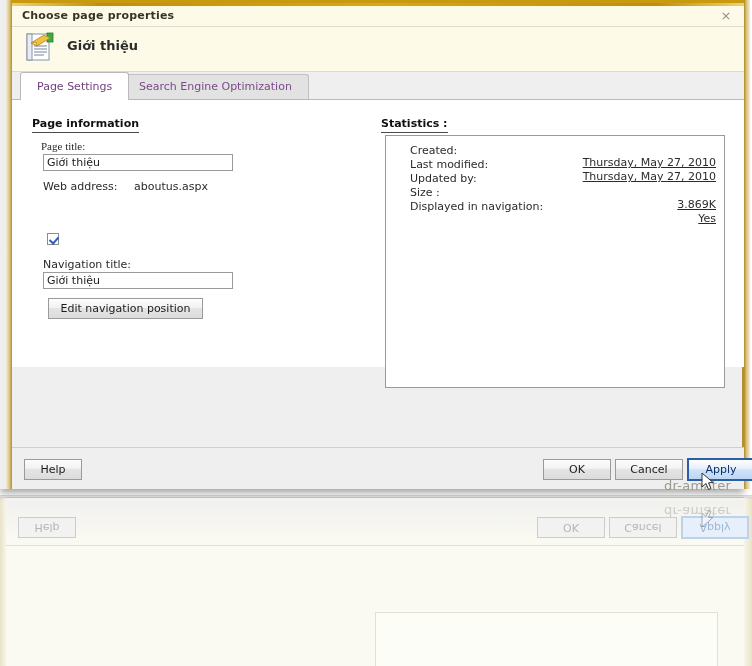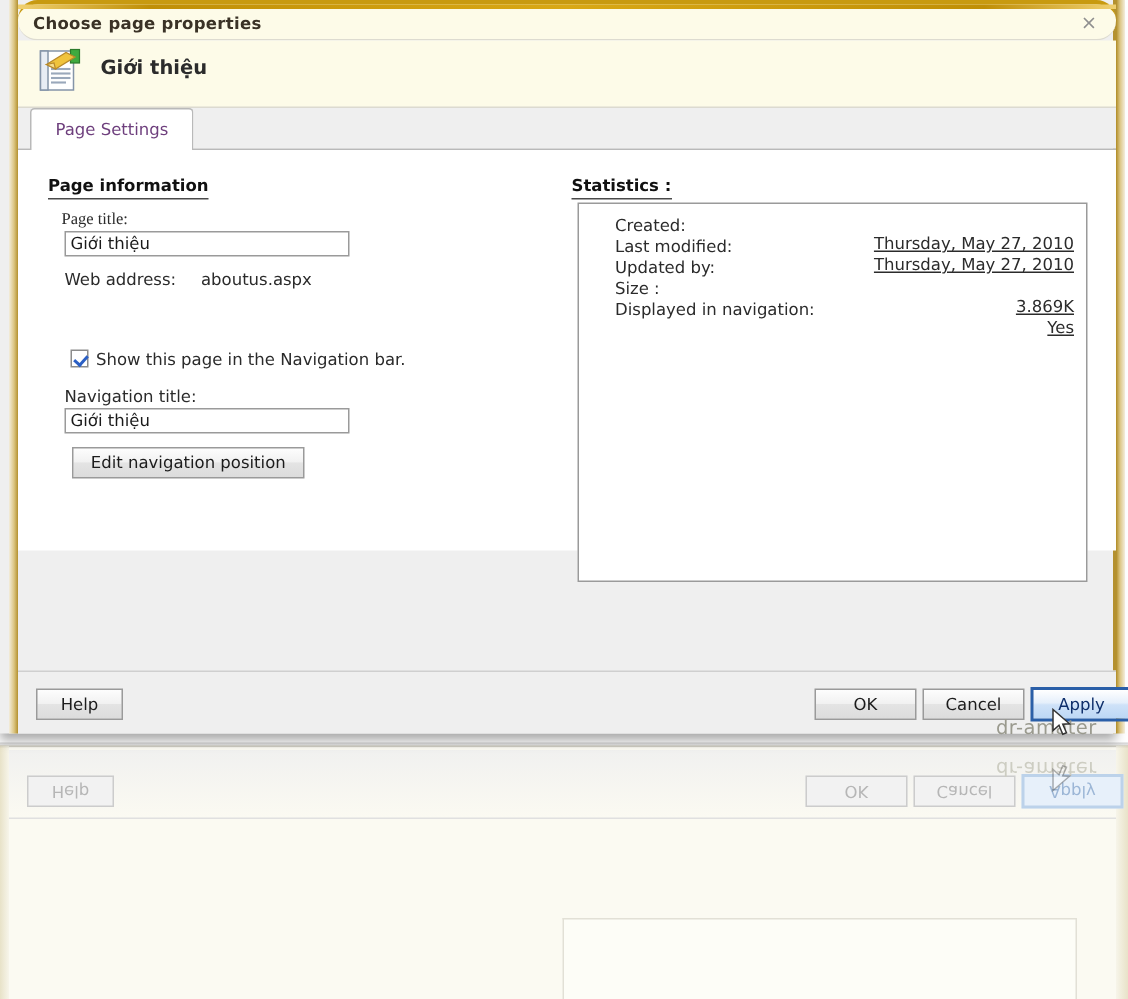--- a/index.html
+++ b/index.html
@@ -75,21 +75,20 @@
 
   
   .titlebar {
     position: absolute;
     left: 6px; top: 0;
     width: 732px;
     height: 27px;
     background: #fdfbe8;
     border-top: 3px solid #c89a10;
     border-bottom: 1px solid #dddbd0;
-    border-radius: 13px;
   }
   .titlebar-topglow {
     position: absolute;
     left: 0; top: 0; right: 0; height: 3px;
     background: linear-gradient(to right, #f0d070, #c08f06 12%, #d9a815 50%, #c08f06 88%, #f0d070);
   }
   .title-text {
     position: absolute;
     left: 10px; top: 6px;
     font-size: 11px;
@@ -391,32 +390,32 @@
         <line x1="10" y1="25" x2="20" y2="25" stroke="#9aa8bb" stroke-width="1.4"></line>
         <rect x="23" y="3" width="6" height="9" fill="#3faa3f" stroke="#2b7a2b" stroke-width="0.8"></rect>
         <path d="M7 13 L20 5 L26 8 L13 16 Z" fill="#f0c33c" stroke="#b8892a" stroke-width="0.9"></path>
         <path d="M7 13 L12 12 L13 16 Z" fill="#f7dd8a" stroke="#b8892a" stroke-width="0.8"></path>
       </svg>
       <div class="page-name">Giới thiệu</div>
     </div>
 
     <div class="tabstrip">
       <div class="tab active" id="tab0">Page Settings</div>
+      <div class="tab" id="tab1">Search Engine Optimization</div>
     </div>
 
     <div class="dlg-body">
 
       <div class="section-head" id="h-pageinfo">Page information</div>
       <div class="field-label" id="lbl-pagetitle">Page title:</div>
       <input class="textbox" id="in-pagetitle" type="text" value="Giới thiệu" style="">
       <div class="field-label" id="lbl-webaddr">Web address:</div>
       <div class="field-label" id="val-webaddr">aboutus.aspx</div>
 
       <div class="cbox"></div>
-      <div class="field-label" id="lbl-shownav">Show this page in the Navigation bar.</div>
       <div class="field-label" id="lbl-navtitle">Navigation title:</div>
       <input class="textbox" id="in-navtitle" type="text" value="Giới thiệu" style="">
       <button class="btn" id="btn-editnav">Edit navigation position</button>
 
       <div class="section-head" id="h-stats">Statistics :</div>
       <div class="stats-box">
         <div class="stat-row" style="top:8px">
           <span class="stat-key">Created:</span>
           <span class="stat-val">Thursday, May 27, 2010</span>
         </div>

